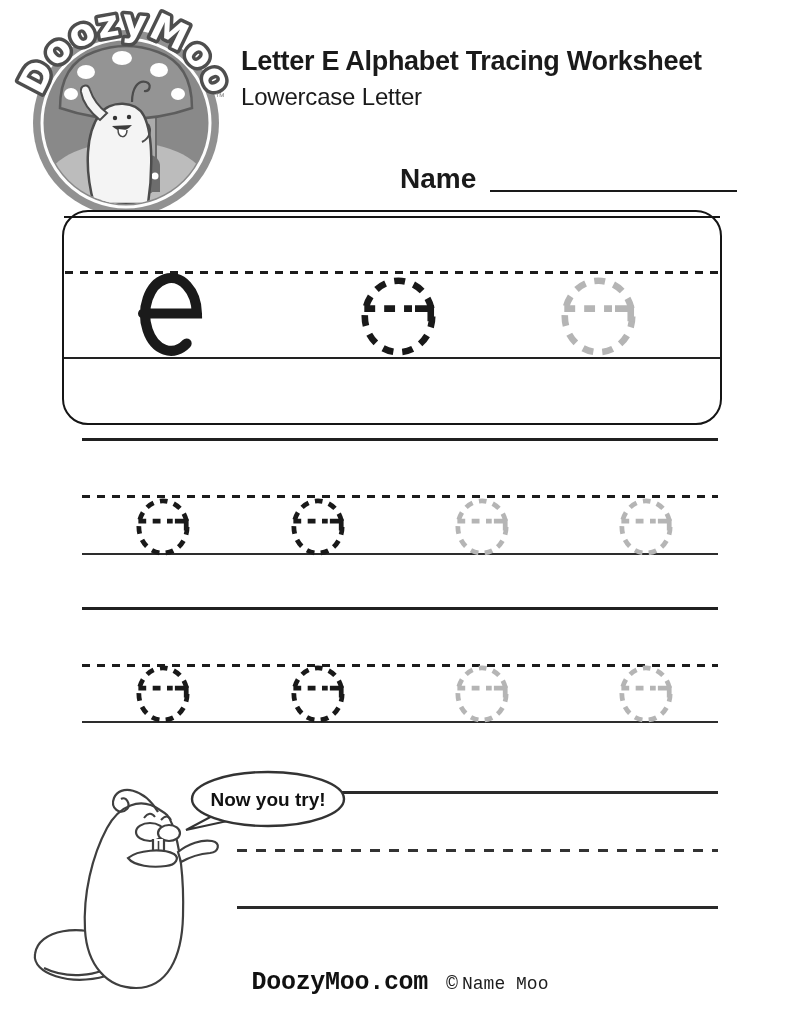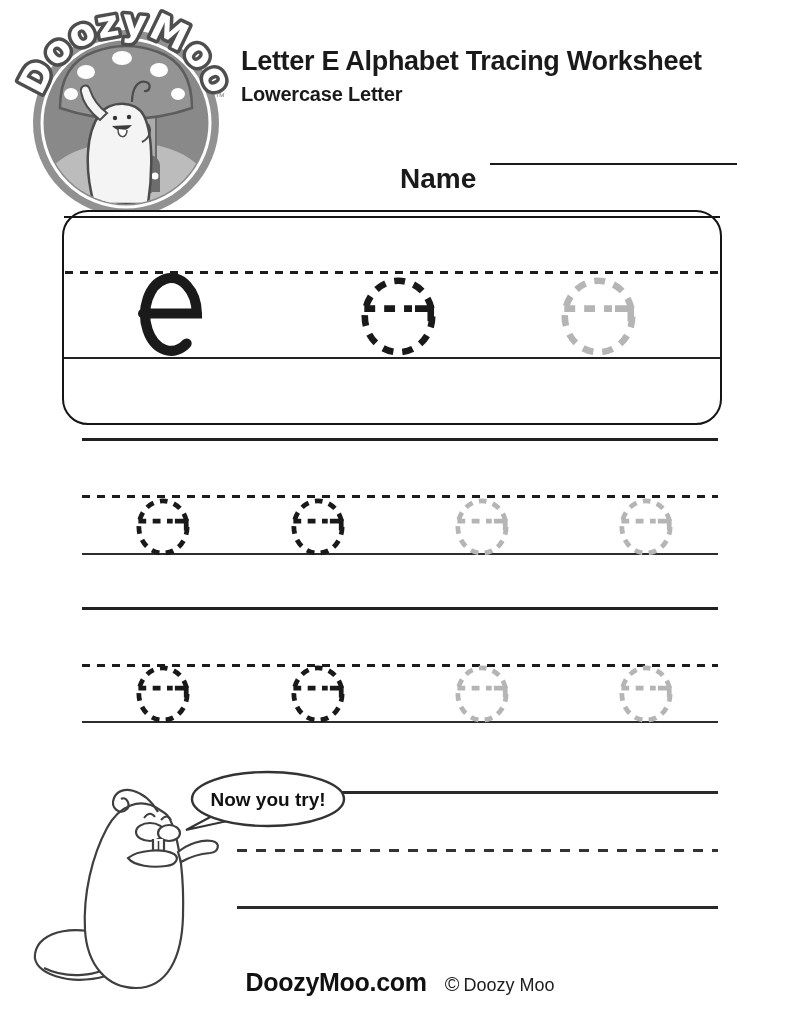--- a/index.html
+++ b/index.html
@@ -3,22 +3,22 @@
 <meta charset="utf-8">
 <style>
   html,body{margin:0;padding:0;background:#fff;}
   body{width:800px;height:1035px;position:relative;overflow:hidden;
        font-family:"Liberation Sans","DejaVu Sans",sans-serif;color:#1a1a1a;}
 
   
   #logo-svg{position:absolute;left:20px;top:12px;width:212px;height:212px;overflow:visible;z-index:1;}
   #title-block{position:absolute;left:241px;top:46px;z-index:2;}
   #title-line1{font-size:27px;font-weight:bold;letter-spacing:-0.3px;white-space:nowrap;}
-  #title-line2{font-size:20px;font-weight:bold;letter-spacing:-0.2px;margin-top:6px;}
-  #name-row{position:absolute;left:400px;top:163px;display:flex;align-items:flex-start;}
+  #title-line2{font-size:24px;font-weight:normal;letter-spacing:-0.2px;margin-top:6px;}
+  #name-row{position:absolute;left:400px;top:163px;display:flex;align-items:flex-end;}
   #name-label{font-size:28px;font-weight:bold;}
   #name-line{width:247px;height:0;border-bottom:2.5px solid #1a1a1a;margin-left:14px;margin-bottom:3px;}
 
   
   #trace-box{position:absolute;left:62px;top:210px;width:656px;height:211px;background:#fff;
              border:2px solid #151515;border-radius:26px;z-index:2;}
   #box-inner-top{position:absolute;left:0;right:0;top:4px;height:1.5px;background:#161616;}
   .dashline{background:repeating-linear-gradient(90deg,#1c1c1c 0 8px,transparent 8px 15px);}
   #box-midline{position:absolute;left:1px;right:1px;top:59px;height:2.6px;}
   #box-baseline{position:absolute;left:0;right:0;top:145px;height:2px;background:#222;}
@@ -38,21 +38,21 @@
   #b-top{position:absolute;left:338px;top:791px;width:380px;height:2.5px;background:#2a2a2a;}
   #b-mid{position:absolute;left:237px;top:849px;width:481px;height:3px;
          background:repeating-linear-gradient(90deg,#333 0 10px,transparent 10px 19px);}
   #b-base{position:absolute;left:237px;top:906px;width:481px;height:2.5px;background:#2a2a2a;}
   #worm-svg{position:absolute;left:20px;top:762px;width:220px;height:240px;overflow:visible;}
   #bubble-svg{position:absolute;left:180px;top:768px;width:170px;height:72px;overflow:visible;z-index:4;}
   #bubble-text{font-family:"Liberation Sans","DejaVu Sans",sans-serif;font-size:19px;font-weight:bold;fill:#111;}
 
   
   #footer{position:absolute;left:0;top:968px;width:800px;display:flex;justify-content:center;
-          align-items:baseline;gap:18px;}
+          align-items:baseline;gap:18px;font-family:Liberation Mono, monospace;}
   #footer-site{font-size:25px;font-weight:bold;letter-spacing:-0.3px;color:#111;}
   #footer-copy{font-size:18px;color:#1d1d1d;display:flex;align-items:baseline;gap:4px;}
   #copy-symbol{font-size:20px;}
 
   #logo-arc-text{font-family:"DejaVu Sans","Liberation Sans",sans-serif;font-weight:bold;font-size:37px;
                  fill:#ffffff;stroke:#4e4e4e;stroke-width:7px;paint-order:stroke;stroke-linejoin:round;
                  letter-spacing:1px;}
   #logo-tm{font-size:10px;fill:#8a8a8a;font-family:"Liberation Sans",sans-serif;}
 </style>
 </head>
@@ -207,15 +207,15 @@
 </svg>
 
 <div id="b-top"></div>
 <div id="b-mid"></div>
 <div id="b-base"></div>
 
 <div id="footer">
   <span id="footer-site">DoozyMoo.com</span>
   <span id="footer-copy">
     <span id="copy-symbol">©</span>
-    <span>Doozy Moo</span>
+    <span>Name Moo</span>
   </span>
 </div>
 
 </body></html>

